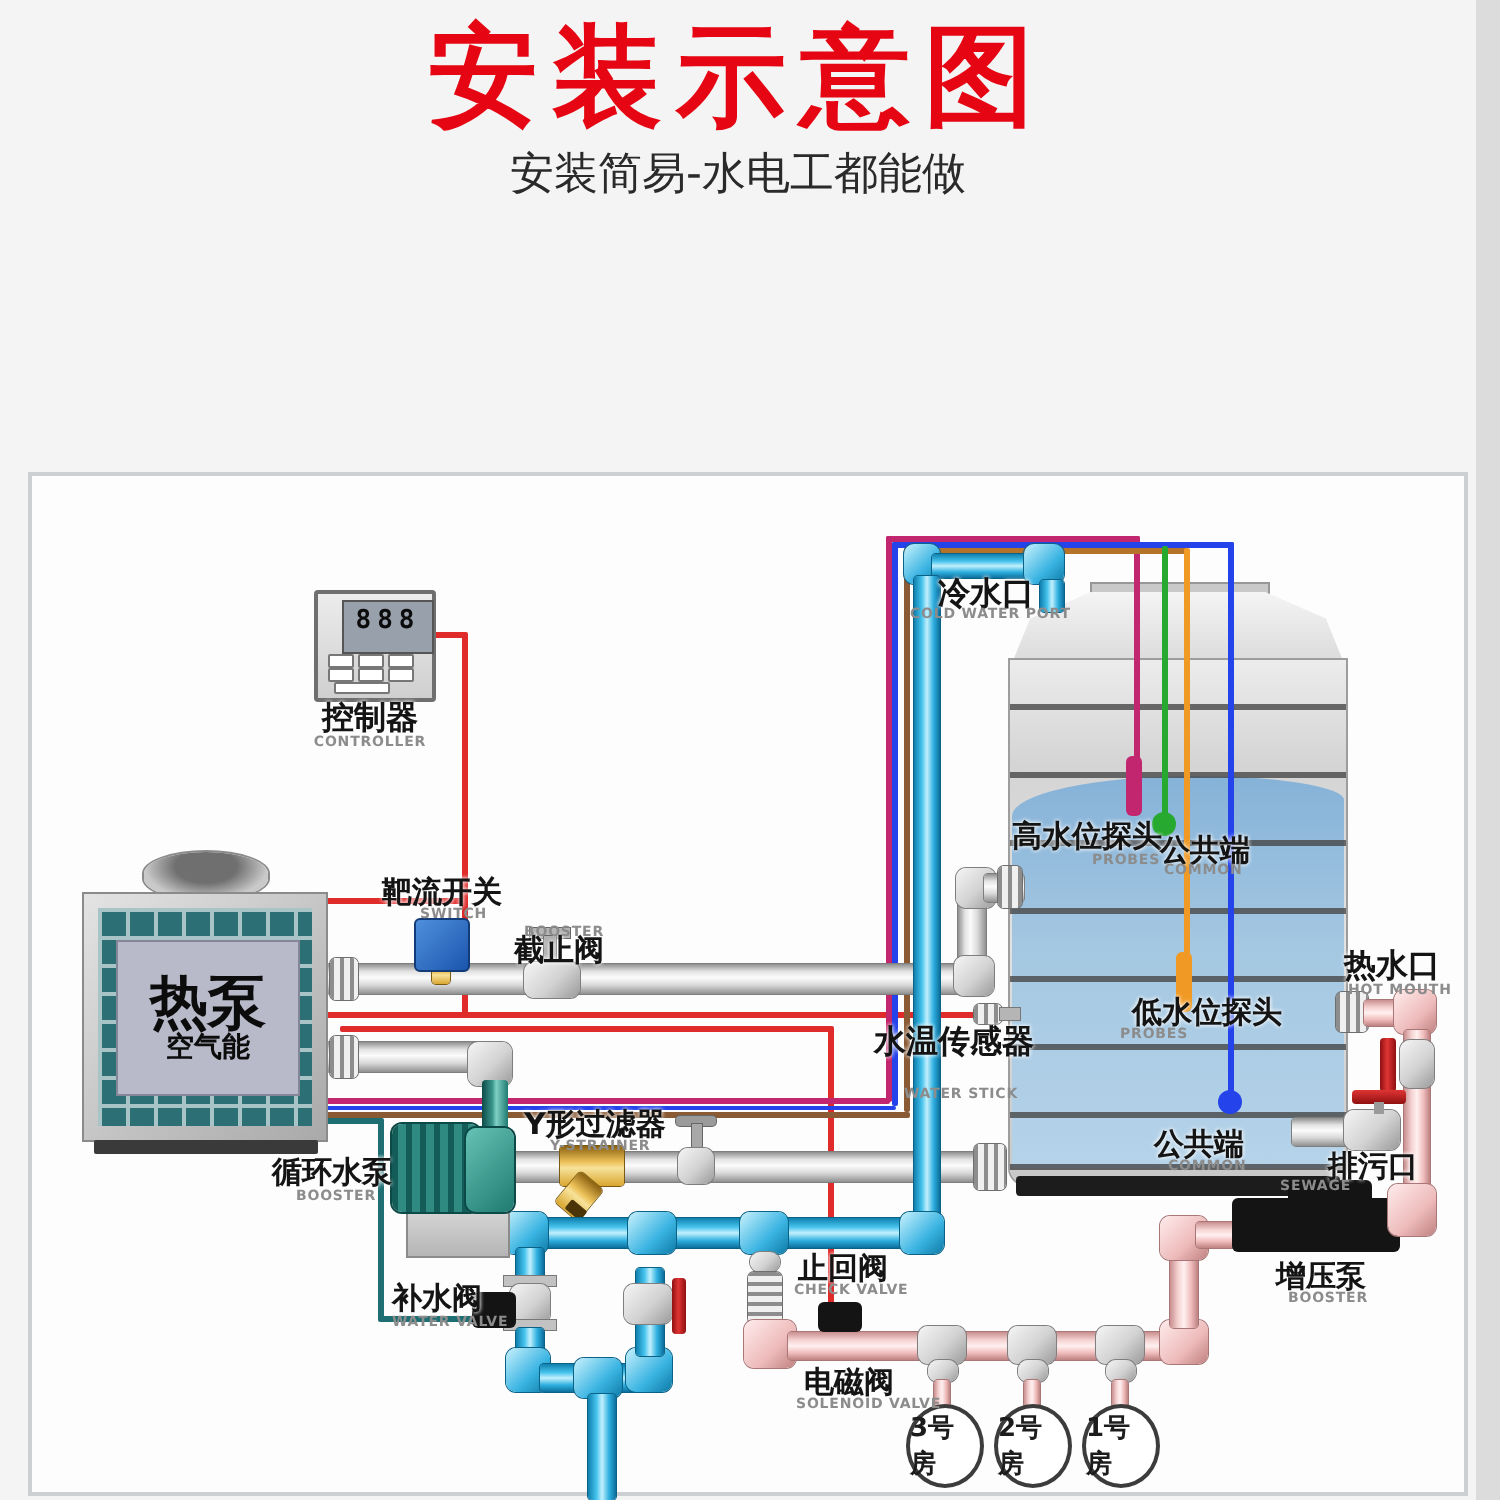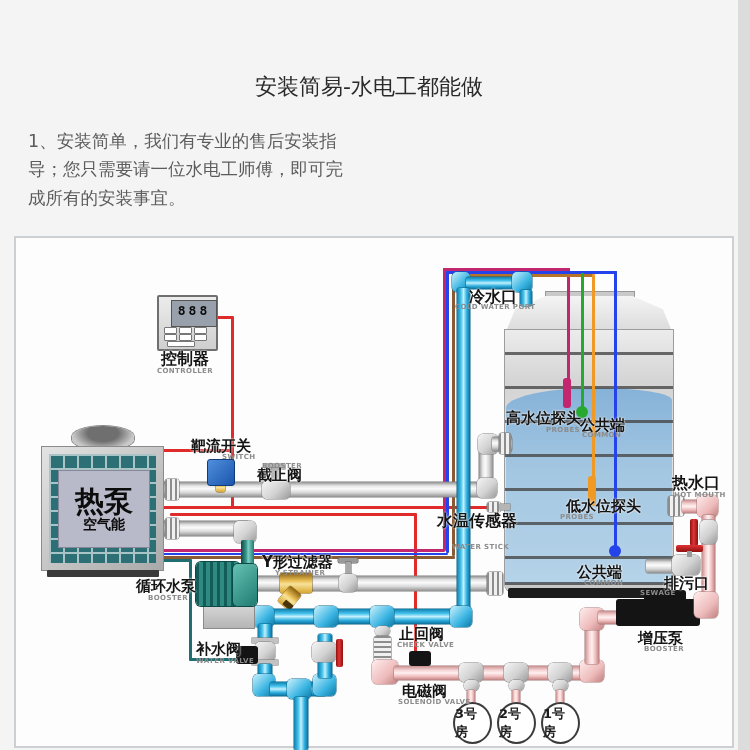--- a/index.html
+++ b/index.html
@@ -49,22 +49,22 @@
   .pumphead{background:linear-gradient(135deg,#66c2b4,#1f7a70);border-radius:5px;box-shadow:0 0 0 1px #0c4a47;}
   .gold{background:linear-gradient(180deg,#8a6010,#ecc158 40%,#f7e29a 55%,#d9a62f);box-shadow:0 0 0 .5px #7a5a10;border-radius:2px;}
   .blk{background:#141414;border-radius:3px;}
   .redh{background:linear-gradient(90deg,#8f1010,#e03434 45%,#8f1010);border-radius:2px;}
 </style>
 </head>
 <body>
 
 <div class="page">
 
+  <div class="abs title">安装示意图</div>
   <div class="abs subtitle">安装简易-水电工都能做</div>
-  <div class="abs para" style="left:28px;">1、安装简单，我们有专业的售后安装指导；您只需要请一位水电工师傅，即可完成所有的安装事宜。</div>
 
   <div class="abs panel"></div>
 
   <div class="abs" style="left:546px;top:292px;width:88px;height:7px;background:#c9c9c9;box-shadow:0 0 0 1px #979797;"></div>
   <div class="abs" style="left:505px;top:296px;width:168px;height:38px;background:linear-gradient(180deg,#f4f4f4,#d9d9d9);clip-path:polygon(0 100%,6% 35%,24% 0,76% 0,94% 35%,100% 100%);"></div>
   <div class="abs" style="left:505px;top:330px;width:168px;height:262px;background:linear-gradient(180deg,#ececec,#d4d4d4 20%,#e2e2e2 55%,#c7c7c7);border-radius:0 0 8px 8px;box-shadow:0 0 0 1px #9d9d9d;"></div>
   <div class="abs" style="left:506px;top:388px;width:166px;height:196px;background:linear-gradient(180deg,#86b2d8,#a5c8e2 45%,#b5d3e9);border-radius:55% 45% 0 0/20px 12px;"></div>
   <div class="abs" style="left:505px;top:352px;width:168px;height:3px;background:#474747;opacity:.8;"></div>
   <div class="abs" style="left:505px;top:386px;width:168px;height:3px;background:#474747;opacity:.8;"></div>
   <div class="abs" style="left:505px;top:420px;width:168px;height:3px;background:#474747;opacity:.8;"></div>
@@ -222,21 +222,21 @@
   <div class="abs" style="left:500px;top:504px;width:10px;height:6px;background:#b5b5b5;box-shadow:0 0 0 .5px #777;"></div>
 
   <div class="abs room" style="left:453px;top:702px;">3号房</div>
   <div class="abs room" style="left:497px;top:702px;">2号房</div>
   <div class="abs room" style="left:541px;top:702px;">1号房</div>
 
   <div class="abs lbl" style="left:150px;top:349px;width:70px;text-align:center;font-size:16px;">控制器</div>
   <div class="abs sub" style="left:150px;top:367px;width:70px;text-align:center;">CONTROLLER</div>
 
   <div class="abs lbl" style="left:191px;top:437px;">靶流开关</div>
-  <div class="abs sub" style="left:222px;top:453px;">SWITCH</div>
+  <div class="abs sub" style="left:210px;top:453px;">SWITCH</div>
   <div class="abs lbl" style="left:257px;top:446px;margin-top:20px;">截止阀</div>
   <div class="abs sub" style="left:262px;top:462px;">BOOSTER</div>
 
   <div class="abs lbl" style="left:469px;top:287px;font-size:16px;">冷水口</div>
   <div class="abs sub" style="left:455px;top:303px;">COLD WATER PORT</div>
 
   <div class="abs lbl" style="left:506px;top:409px;">高水位探头</div>
   <div class="abs sub" style="left:546px;top:426px;">PROBES</div>
   <div class="abs lbl" style="left:580px;top:416px;">公共端</div>
   <div class="abs sub" style="left:582px;top:431px;">COMMON</div>

